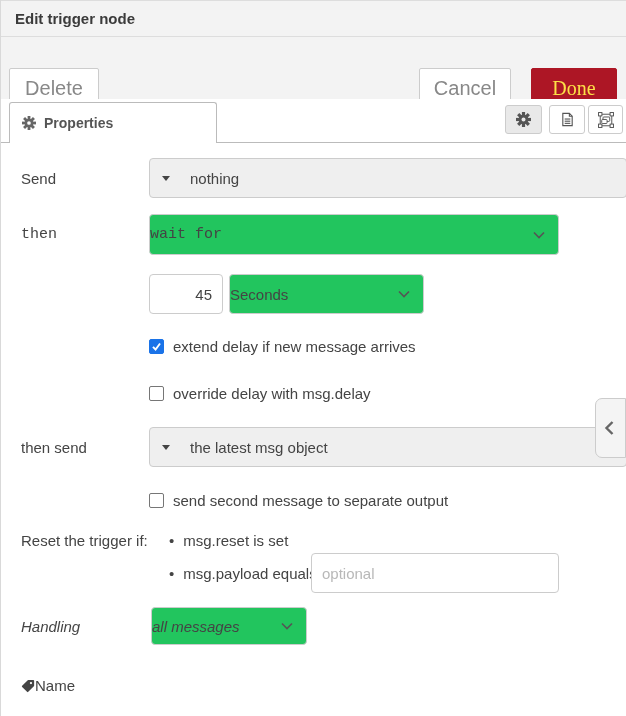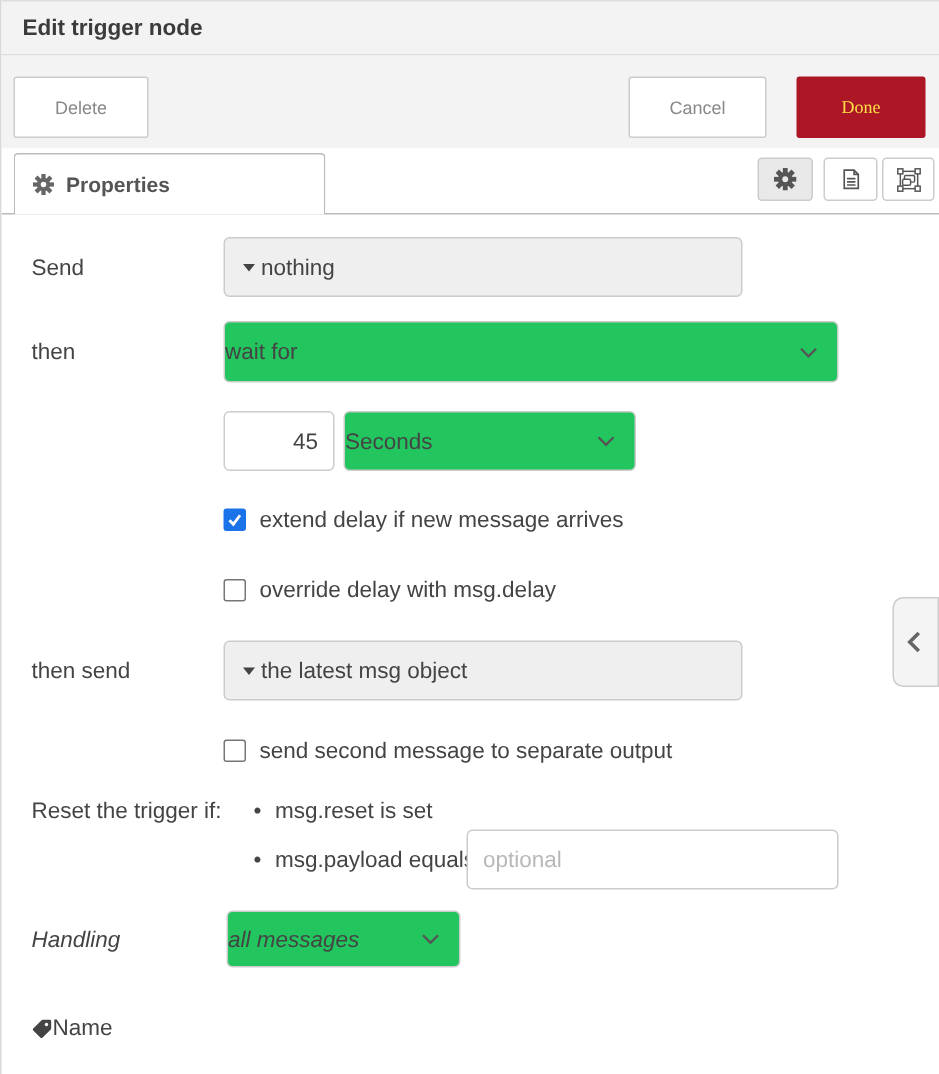--- a/index.html
+++ b/index.html
@@ -8,56 +8,56 @@
     font-family:"Liberation Sans",sans-serif;color:#444;
     border-left:1px solid #d9d9d9;box-sizing:border-box;
   }
   
   .hdr{position:absolute;left:0;top:0;width:100%;height:37px;background:#f3f3f3;
        border-top:1px solid #ddd;border-bottom:1px solid #ddd;box-sizing:border-box;
        display:flex;align-items:center;}
   .hdr-title{font-size:15px;font-weight:bold;color:#3b3b3b;padding-left:14px;}
   
   .toolbar{position:absolute;left:0;top:37px;width:100%;height:62px;background:#f3f3f3;}
-  .btn{position:absolute;top:14px;height:41px;box-sizing:border-box;border:1px solid #ccc;
-       background:#fff;color:#888;font-size:12px;font-family:"Liberation Sans",sans-serif;
+  .btn{position:absolute;top:31px;height:41px;box-sizing:border-box;border:1px solid #ccc;
+       background:#fff;color:#888;font-size:20px;font-family:"Liberation Sans",sans-serif;
        border-radius:2px;display:flex;align-items:center;justify-content:center;cursor:pointer;}
   .btn-delete{left:8px;width:90px;}
   .btn-cancel{left:418px;width:92px;}
   .btn-done{left:530px;width:86px;background:#AD1625;border-color:#AD1625;color:#fde047;font-family:Liberation Serif, serif;}
   
   .tabbar{position:absolute;left:0;top:99px;width:100%;height:44px;background:#fff;
           border-bottom:1px solid #bbb;box-sizing:border-box;}
   .tab-active{position:absolute;left:8px;top:3px;width:208px;height:41px;box-sizing:border-box;
               background:#fff;border:1px solid #bbb;border-bottom:none;border-radius:3px 3px 0 0;
               display:flex;align-items:center;gap:8px;padding-left:12px;z-index:2;}
   .tab-label{font-size:14px;font-weight:bold;color:#555;}
   .mini-btn{position:absolute;top:6px;height:29px;box-sizing:border-box;border:1px solid #ccc;
             border-radius:3px;background:#fff;display:flex;align-items:center;justify-content:center;cursor:pointer;}
   .mini-gear{left:504px;width:37px;background:#e9e9e9;}
   .mini-doc{left:548px;width:36px;}
   .mini-appearance{left:587px;width:35px;}
   
   .row{position:absolute;left:0;width:626px;display:flex;align-items:center;}
   .lbl{position:absolute;left:20px;font-size:15px;color:#444;}
   .r-send{top:158px;height:40px;}
-  .r-then{top:214px;height:41px;}
+  .r-then{top:214px;height:41px;font-family:Liberation Mono, monospace;}
   .r-duration{top:274px;height:40px;}
   .r-cb1{top:336px;height:20px;}
   .r-cb2{top:383px;height:20px;}
   .r-thensend{top:427px;height:40px;}
   .r-cb3{top:490px;height:20px;}
   .r-reset1{top:530px;height:20px;}
   .r-reset2{top:553px;height:40px;}
   .r-handling{top:607px;height:38px;font-style:italic;}
   .r-name{top:665px;height:41px;}
   
-  .combo-disabled{position:absolute;left:148px;width:346px;height:100%;box-sizing:border-box;
+  .combo-disabled{position:absolute;left:148px;width:478px;height:100%;box-sizing:border-box;
       background:#efefef;border:1px solid #ccc;border-radius:4px;display:flex;align-items:center;
-      gap:4px;padding:0 12px;font-size:15px;color:#444;}
+      gap:20px;padding:0 12px;font-size:15px;color:#444;}
   .tri-down{width:0;height:0;border-left:4.5px solid transparent;border-right:4.5px solid transparent;
       border-top:5.5px solid #444;}
   .sel{position:absolute;box-sizing:border-box;height:100%;background:#22c55e;border:1px solid #ccc;
       border-radius:4px;display:flex;align-items:center;justify-content:space-between;
       padding:0 13px 0 0;font-size:15px;color:#444;cursor:pointer;}
   .sel-then{left:148px;width:410px;}
   .sel-seconds{left:228px;width:195px;}
   .sel-handling{left:150px;width:156px;}
   .txt{position:absolute;box-sizing:border-box;height:100%;border:1px solid #ccc;border-radius:4px;
       font-size:15px;color:#444;font-family:"Liberation Sans",sans-serif;padding:0 10px;outline:none;}

